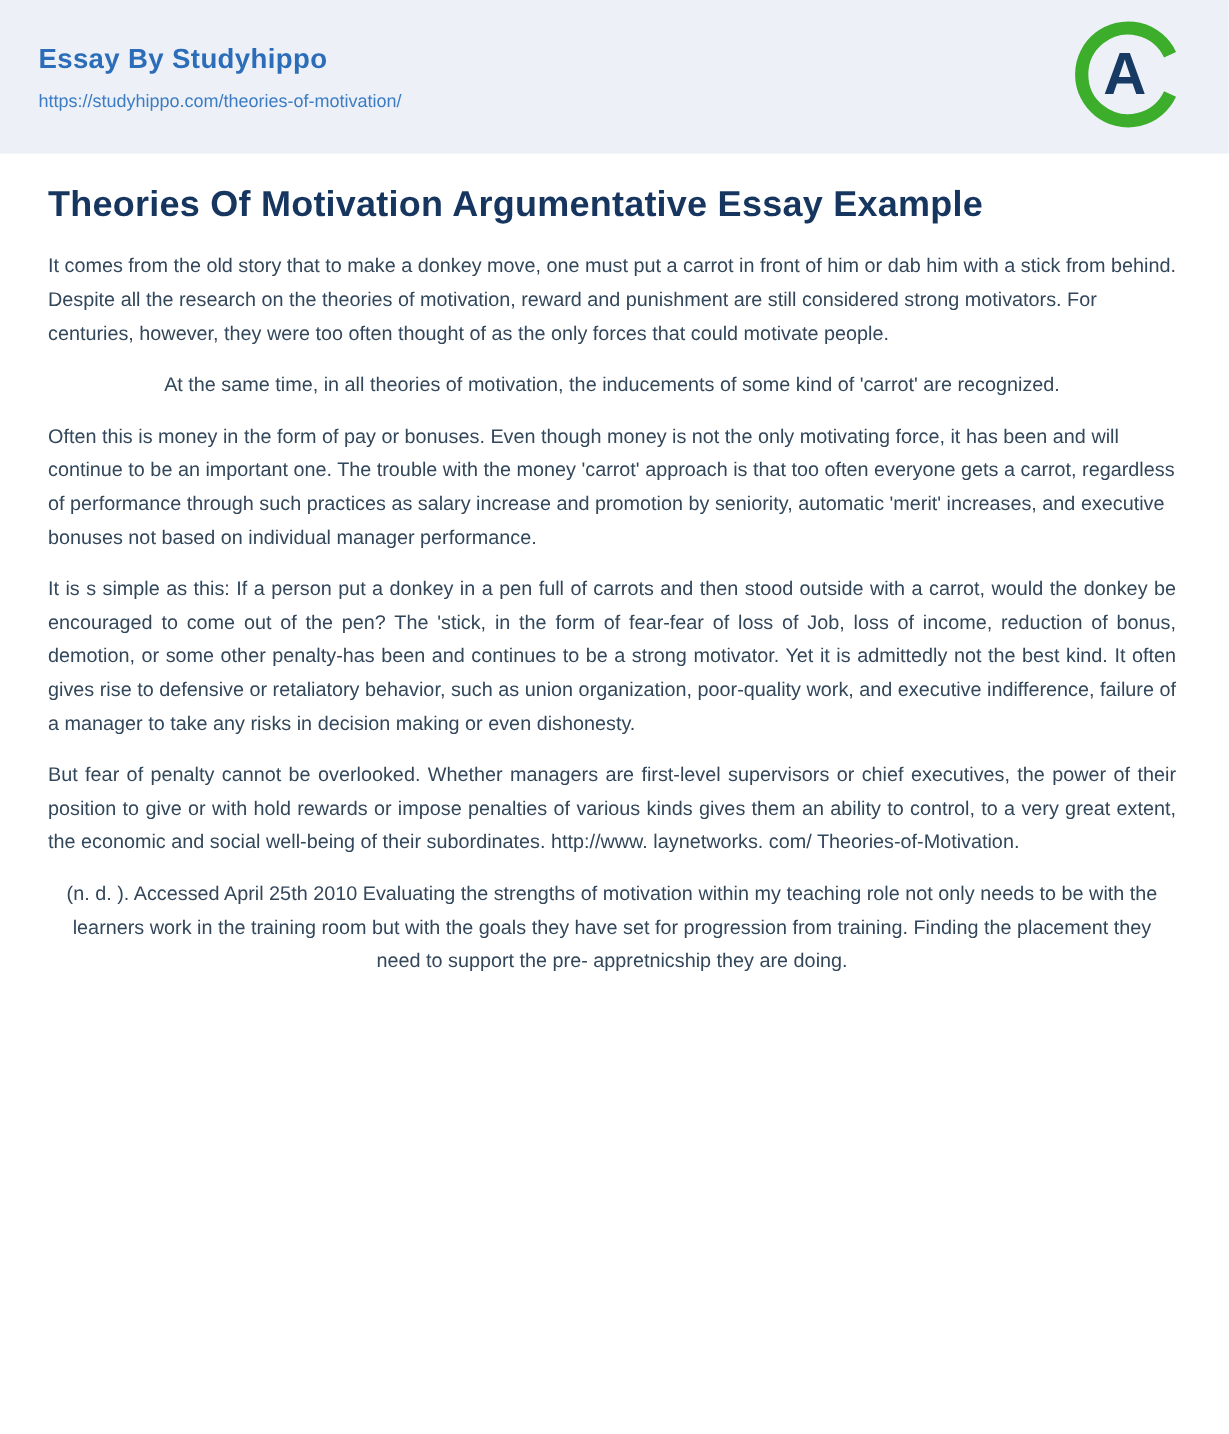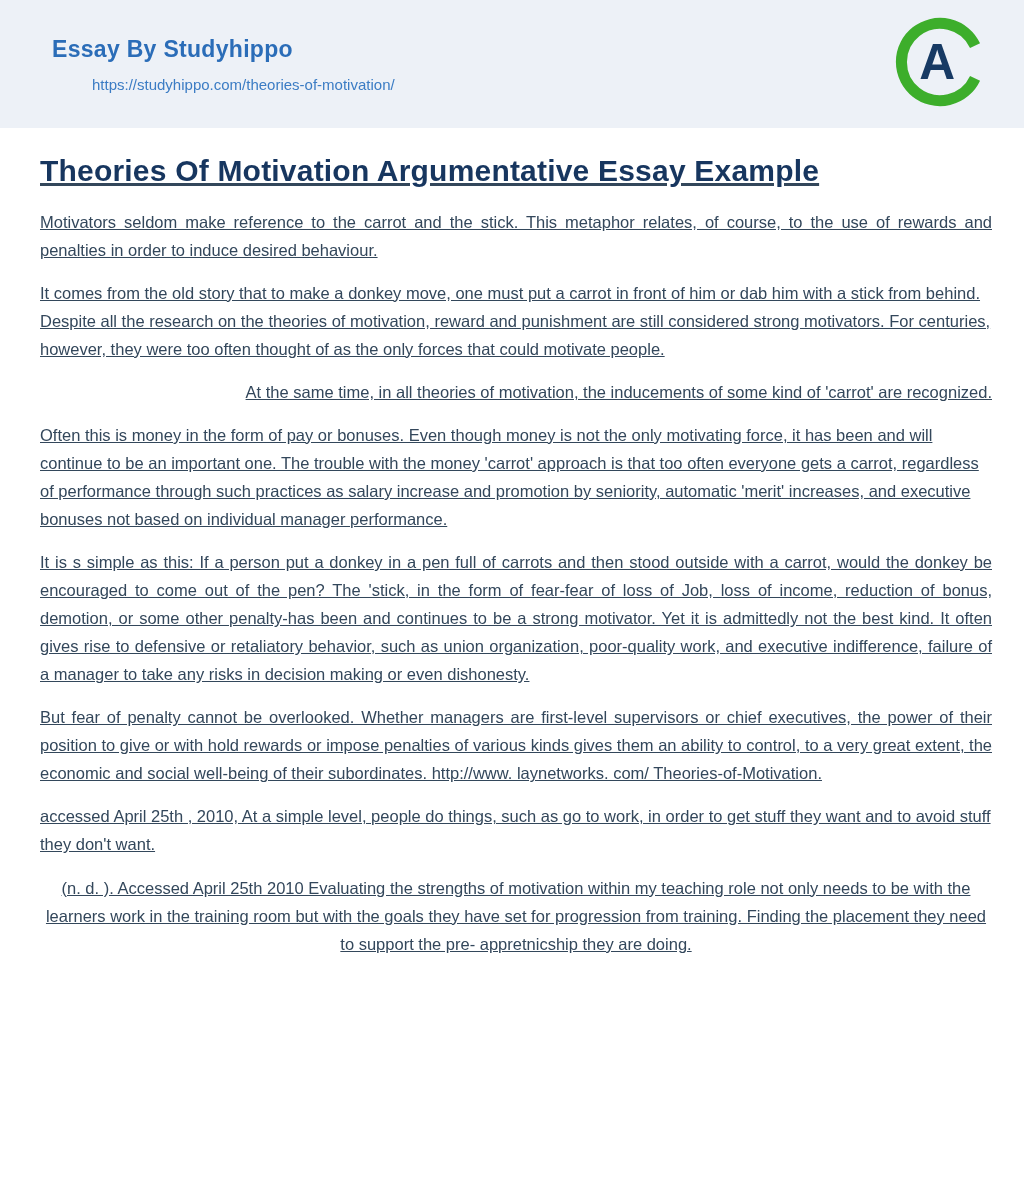--- a/index.html
+++ b/index.html
@@ -8,48 +8,46 @@
     height: 1195px;
     overflow: hidden;
     background: #ffffff;
     font-family: "Liberation Sans", sans-serif;
     color: var(--body-text, #33475b);
   }
   .page-header {
     position: relative;
     background: var(--header-bg, #edf1f7);
     height: 128px;
-    padding: 36px 40px 0 52px;
+    padding: 36px 40px 0 32px;
   }
   .site-title {
     color: var(--site-title-blue, #2b6db8);
     font-size: 23px;
     font-weight: 700;
     letter-spacing: 0.3px;
     margin-bottom: 13px;
   }
   .source-link {
     color: var(--link-blue, #3b7cc4);
     font-size: 15px;
     text-decoration: none;
     cursor: pointer;
-    margin-left: 40px;
   }
   .logo {
     position: absolute;
     top: 16px;
     right: 38px;
     width: 92px;
     height: 92px;
     cursor: pointer;
   }
   .logo svg { width: 100%; height: 100%; display: block; }
   .content {
-    padding: 25px 32px 0 40px;
-    text-decoration: underline;
+    padding: 25px 44px 0 40px;
   }
   .essay-title {
     color: var(--title-navy, #17365f);
     font-size: 30px;
     font-weight: 700;
     line-height: 1.22;
     letter-spacing: 0.2px;
     max-width: 860px;
     margin-bottom: 18px;
   }
@@ -72,22 +70,20 @@
     <svg viewBox="0 0 100 100">
       <path d="M 88.1 32.2 A 42 42 0 1 0 88.1 67.8" fill="none" stroke="#3dae2b" stroke-width="12" stroke-linecap="butt"></path>
       <text x="47" y="68" text-anchor="middle" font-family="Liberation Sans, sans-serif" font-size="54" font-weight="bold" fill="#173a64">A</text>
     </svg>
   </div>
 </header>
 
 <main class="content">
   <h1 class="essay-title">Theories Of Motivation Argumentative Essay Example</h1>
   <div id="paragraphs">
-      <p class="para" style="text-align: justify;">Motivators seldom make reference to the carrot and the stick. This metaphor relates, of course, to the use of rewards and penalties in order to induce desired behaviour.</p>
       <p class="para" style="text-align: left;">It comes from the old story that to make a donkey move, one must put a carrot in front of him or dab him with a stick from behind. Despite all the research on the theories of motivation, reward and punishment are still considered strong motivators. For centuries, however, they were too often thought of as the only forces that could motivate people.</p>
-      <p class="para" style="text-align: right;">At the same time, in all theories of motivation, the inducements of some kind of 'carrot' are recognized.</p>
+      <p class="para" style="text-align: center;">At the same time, in all theories of motivation, the inducements of some kind of 'carrot' are recognized.</p>
       <p class="para" style="text-align: left;">Often this is money in the form of pay or bonuses. Even though money is not the only motivating force, it has been and will continue to be an important one. The trouble with the money 'carrot' approach is that too often everyone gets a carrot, regardless of performance through such practices as salary increase and promotion by seniority, automatic 'merit' increases, and executive bonuses not based on individual manager performance.</p>
       <p class="para" style="text-align: justify;">It is s simple as this: If a person put a donkey in a pen full of carrots and then stood outside with a carrot, would the donkey be encouraged to come out of the pen? The 'stick, in the form of fear-fear of loss of Job, loss of income, reduction of bonus, demotion, or some other penalty-has been and continues to be a strong motivator. Yet it is admittedly not the best kind. It often gives rise to defensive or retaliatory behavior, such as union organization, poor-quality work, and executive indifference, failure of a manager to take any risks in decision making or even dishonesty.</p>
       <p class="para" style="text-align: justify;">But fear of penalty cannot be overlooked. Whether managers are first-level supervisors or chief executives, the power of their position to give or with hold rewards or impose penalties of various kinds gives them an ability to control, to a very great extent, the economic and social well-being of their subordinates. http://www. laynetworks. com/ Theories-of-Motivation.</p>
-      <p class="para" style="text-align: left;">accessed April 25th , 2010, At a simple level, people do things, such as go to work, in order to get stuff they want and to avoid stuff they don't want.</p>
       <p class="para" style="text-align: center;">(n. d. ). Accessed April 25th 2010 Evaluating the strengths of motivation within my teaching role not only needs to be with the learners work in the training room but with the goals they have set for progression from training. Finding the placement they need to support the pre- appretnicship they are doing.</p>
     </div>
 </main>
 
 </body></html>

